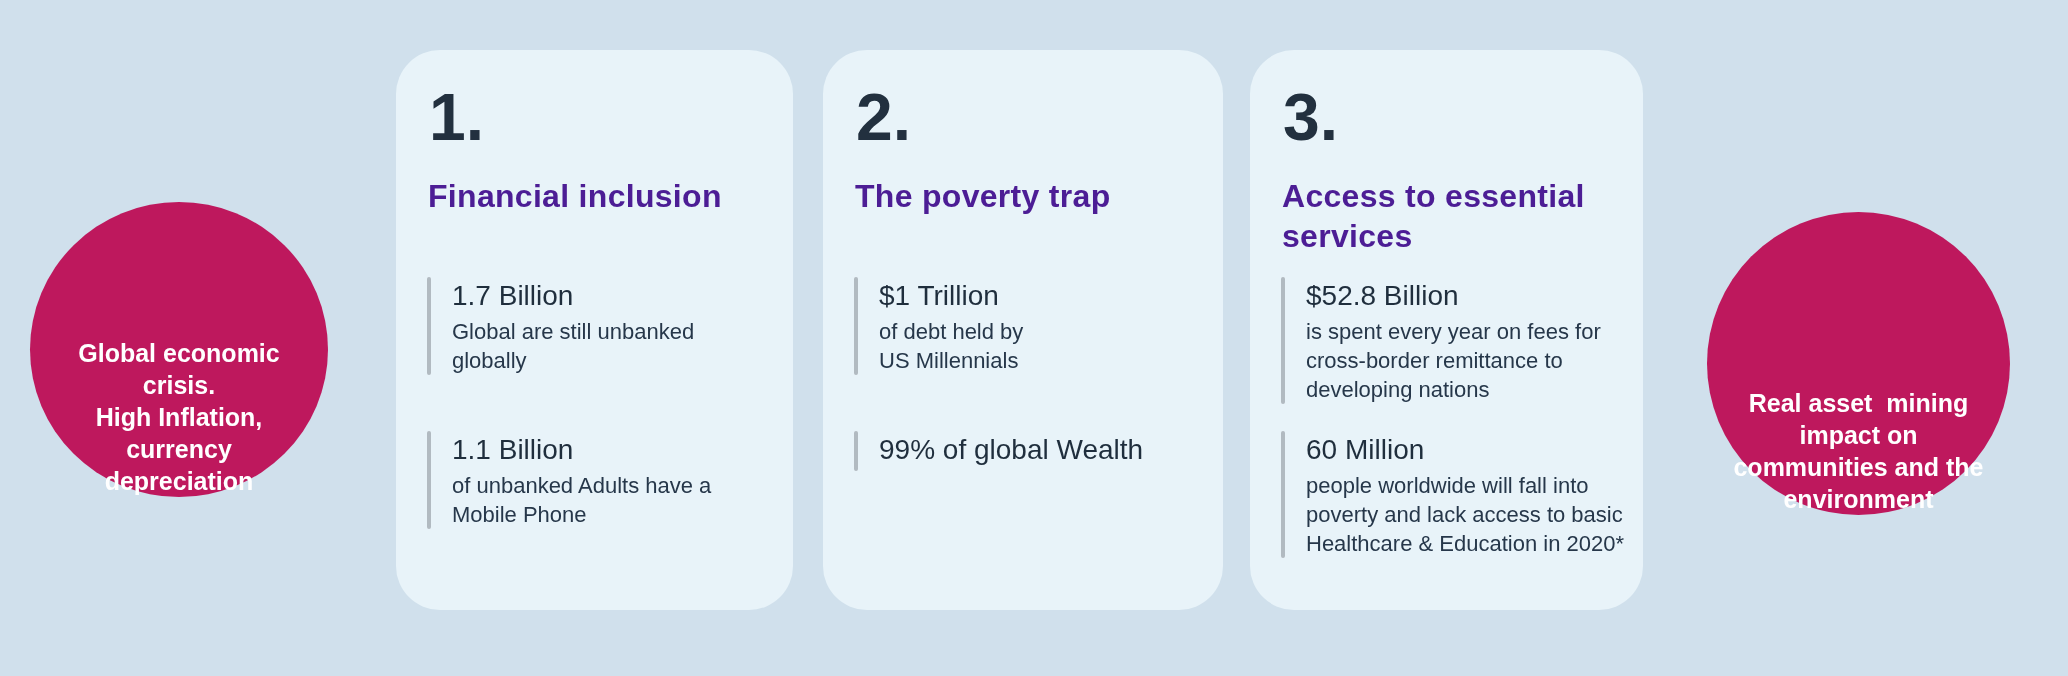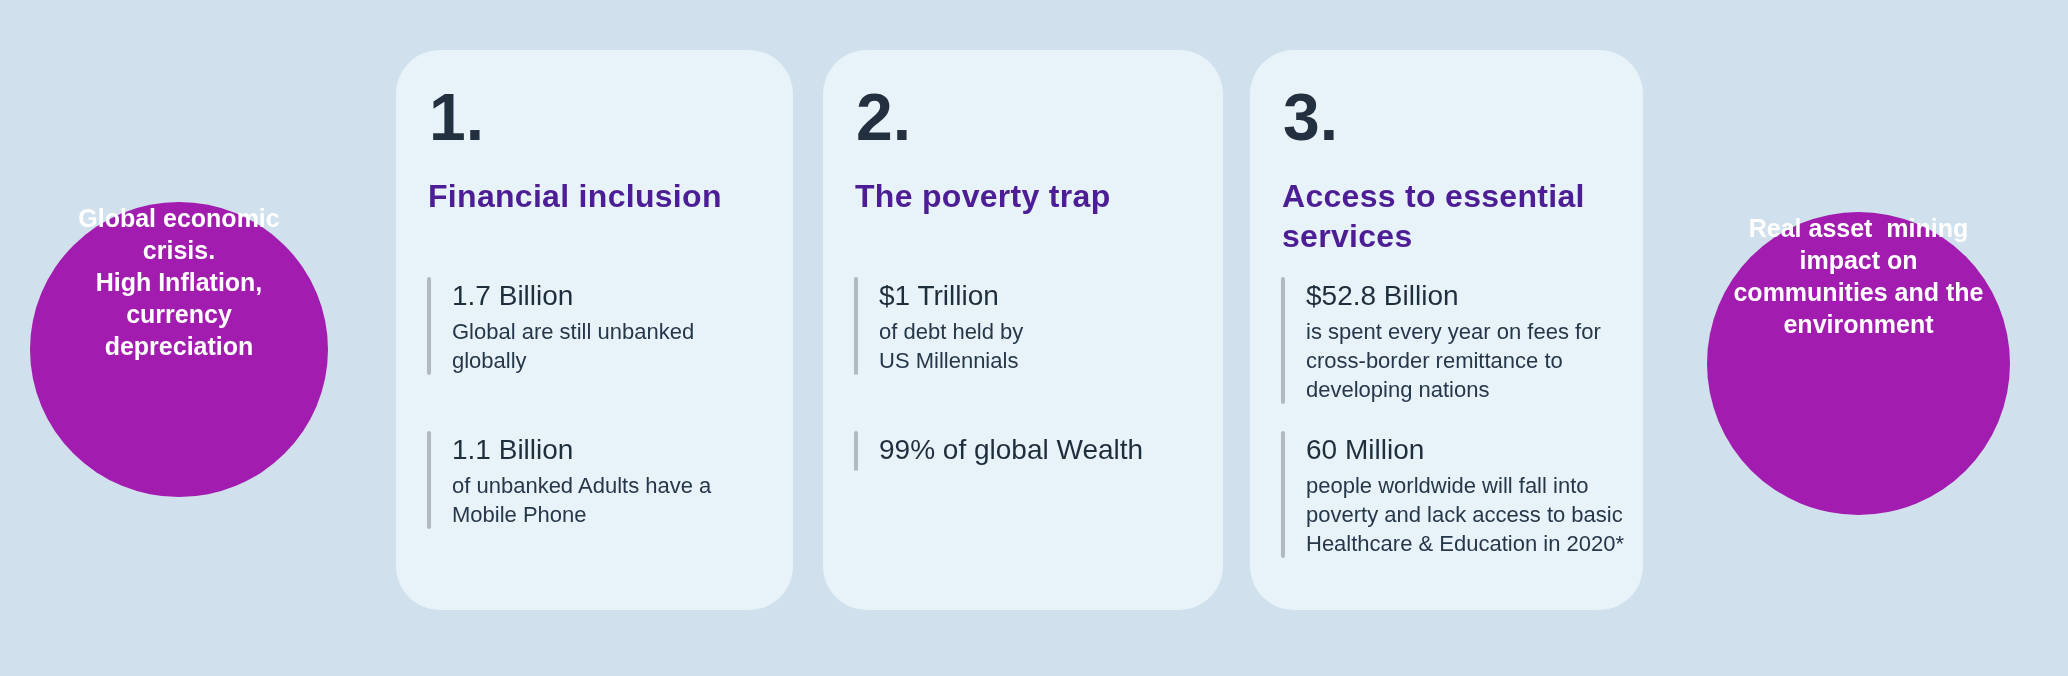--- a/index.html
+++ b/index.html
@@ -14,23 +14,23 @@
     position: relative;
     width: 2068px;
     height: 676px;
     background: #d0e0ec;
     overflow: hidden;
   }
   
   .bubble {
     position: absolute;
     border-radius: 50%;
-    background: #a21caf;
+    background: #be185d;
     display: flex;
-    align-items: flex-start;
+    align-items: flex-end;
     justify-content: center;
     text-align: center;
   }
   .bubble-left  { left: 30px;   top: 202px; width: 298px; height: 295px; }
   .bubble-right { left: 1707px; top: 212px; width: 303px; height: 303px; }
   .bubble-text {
     color: #ffffff;
     font-weight: 700;
     font-size: 25px;
     line-height: 32px;

